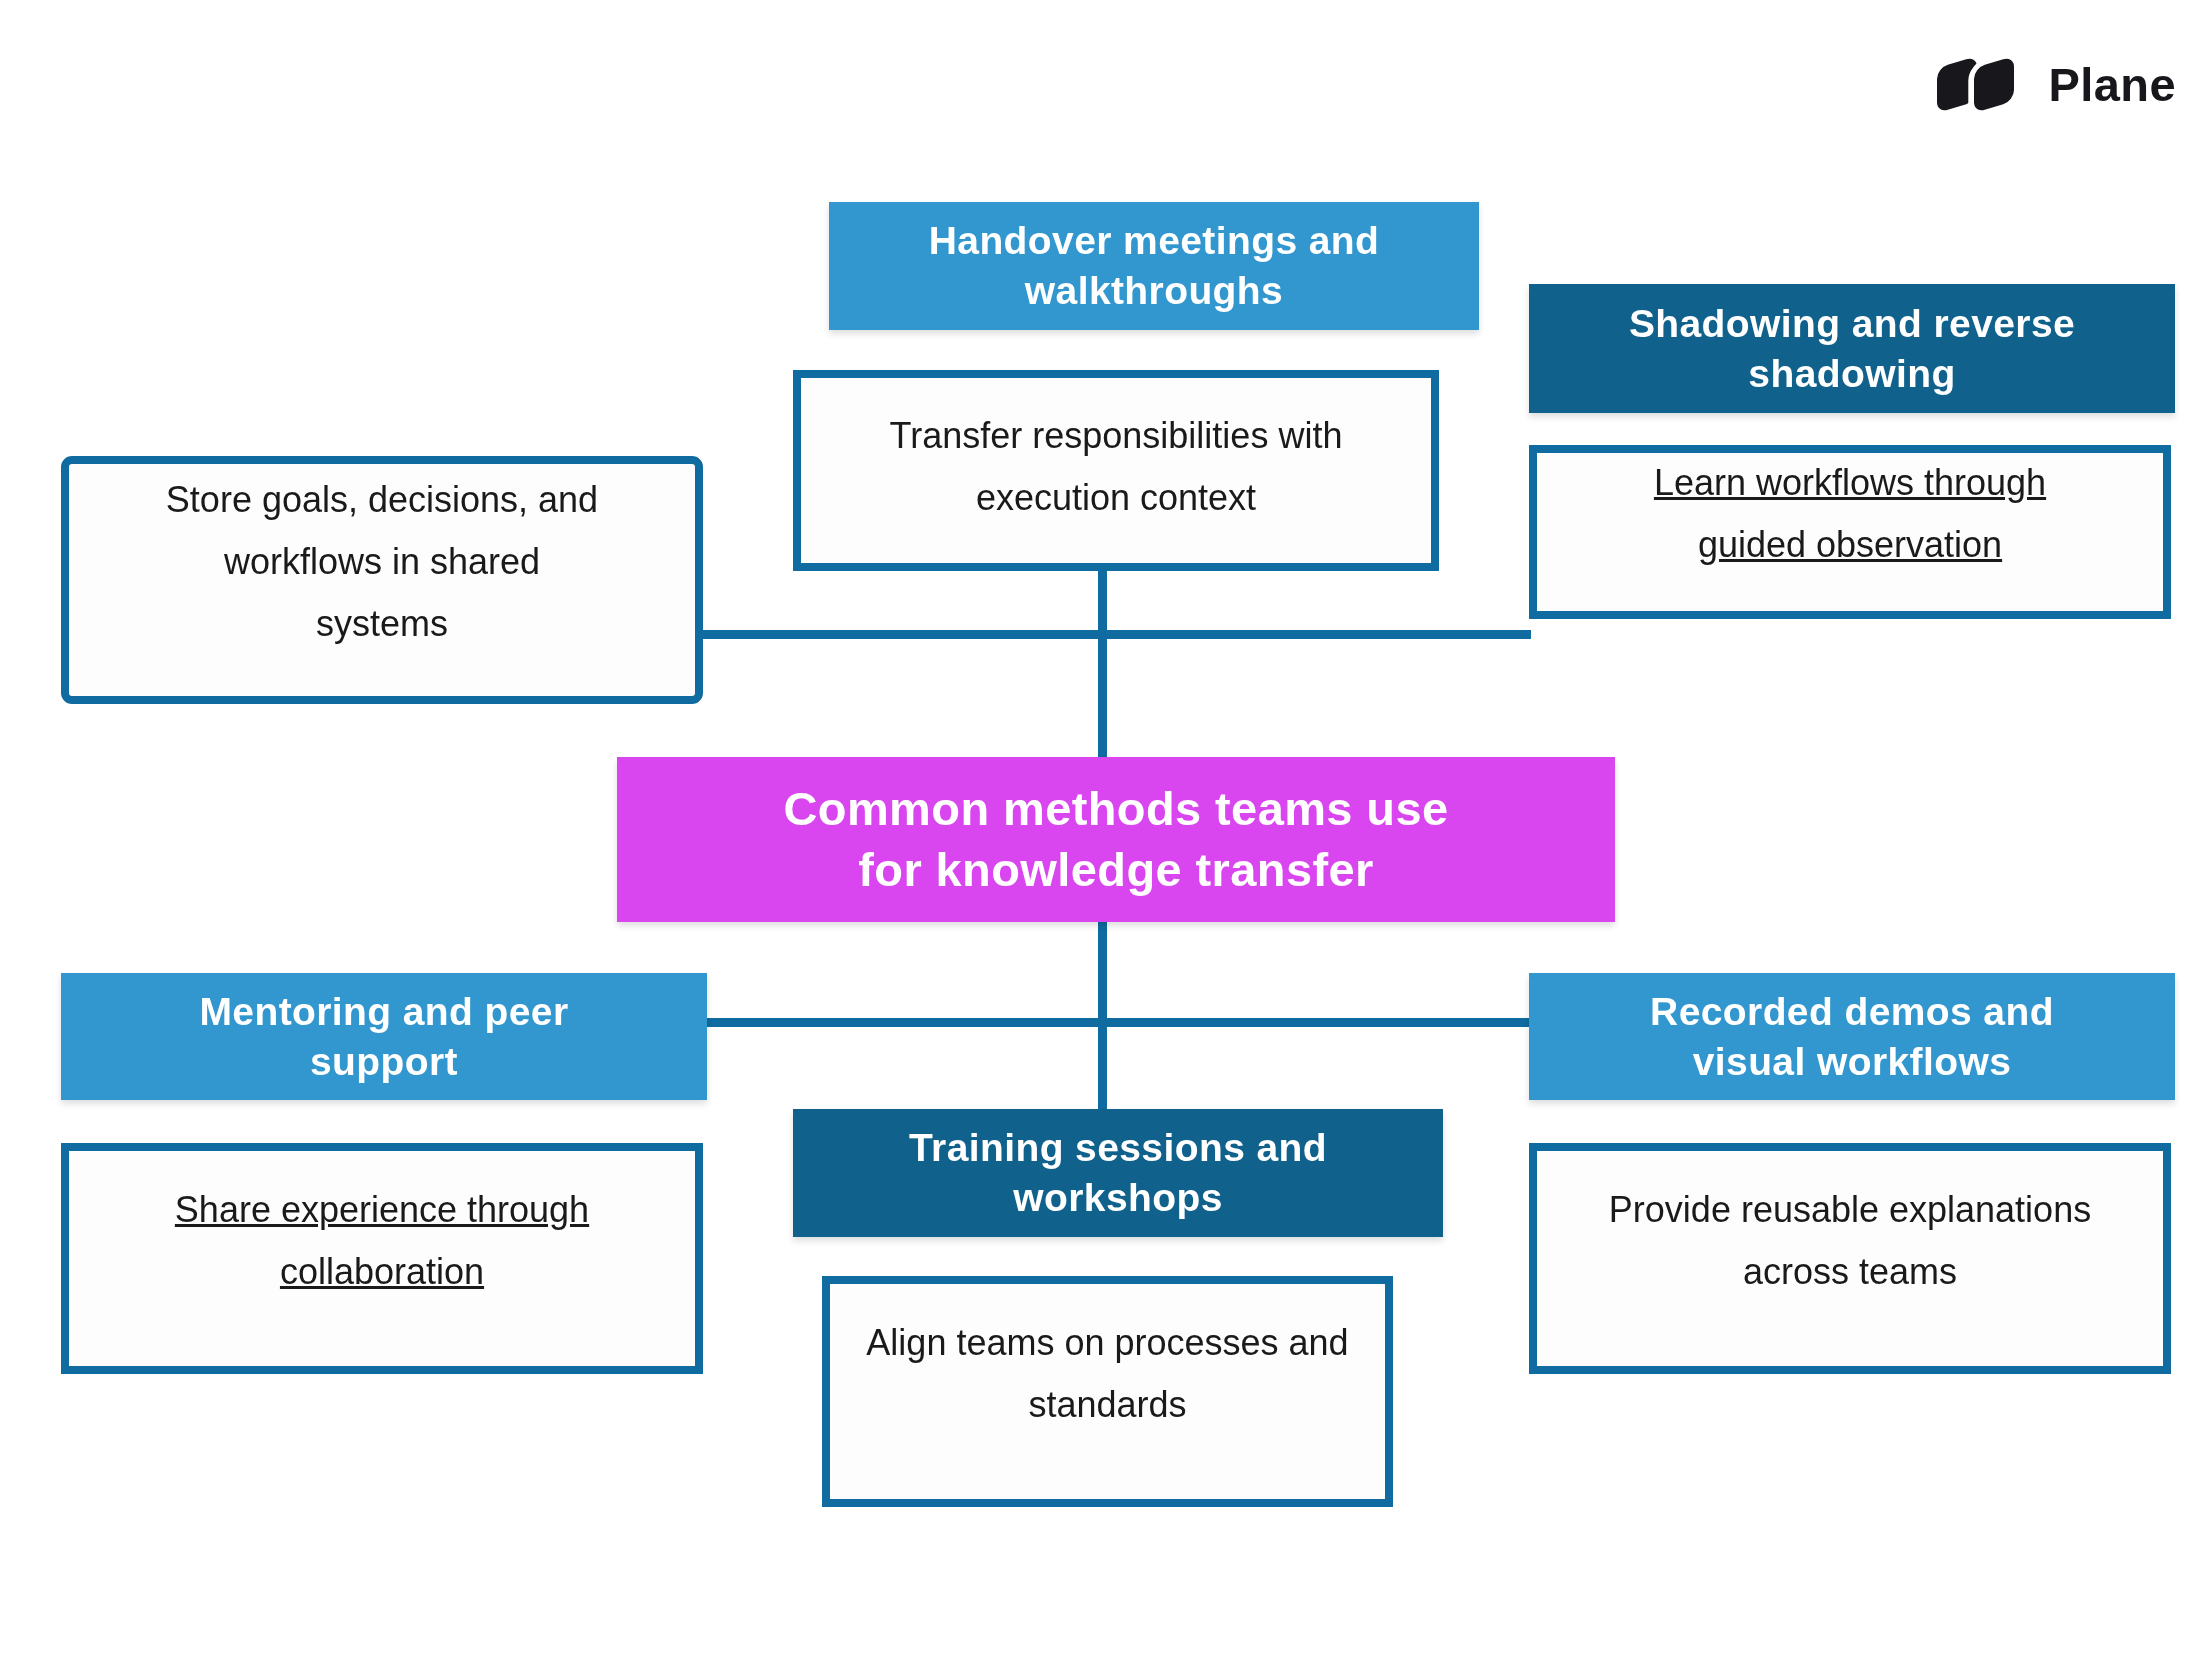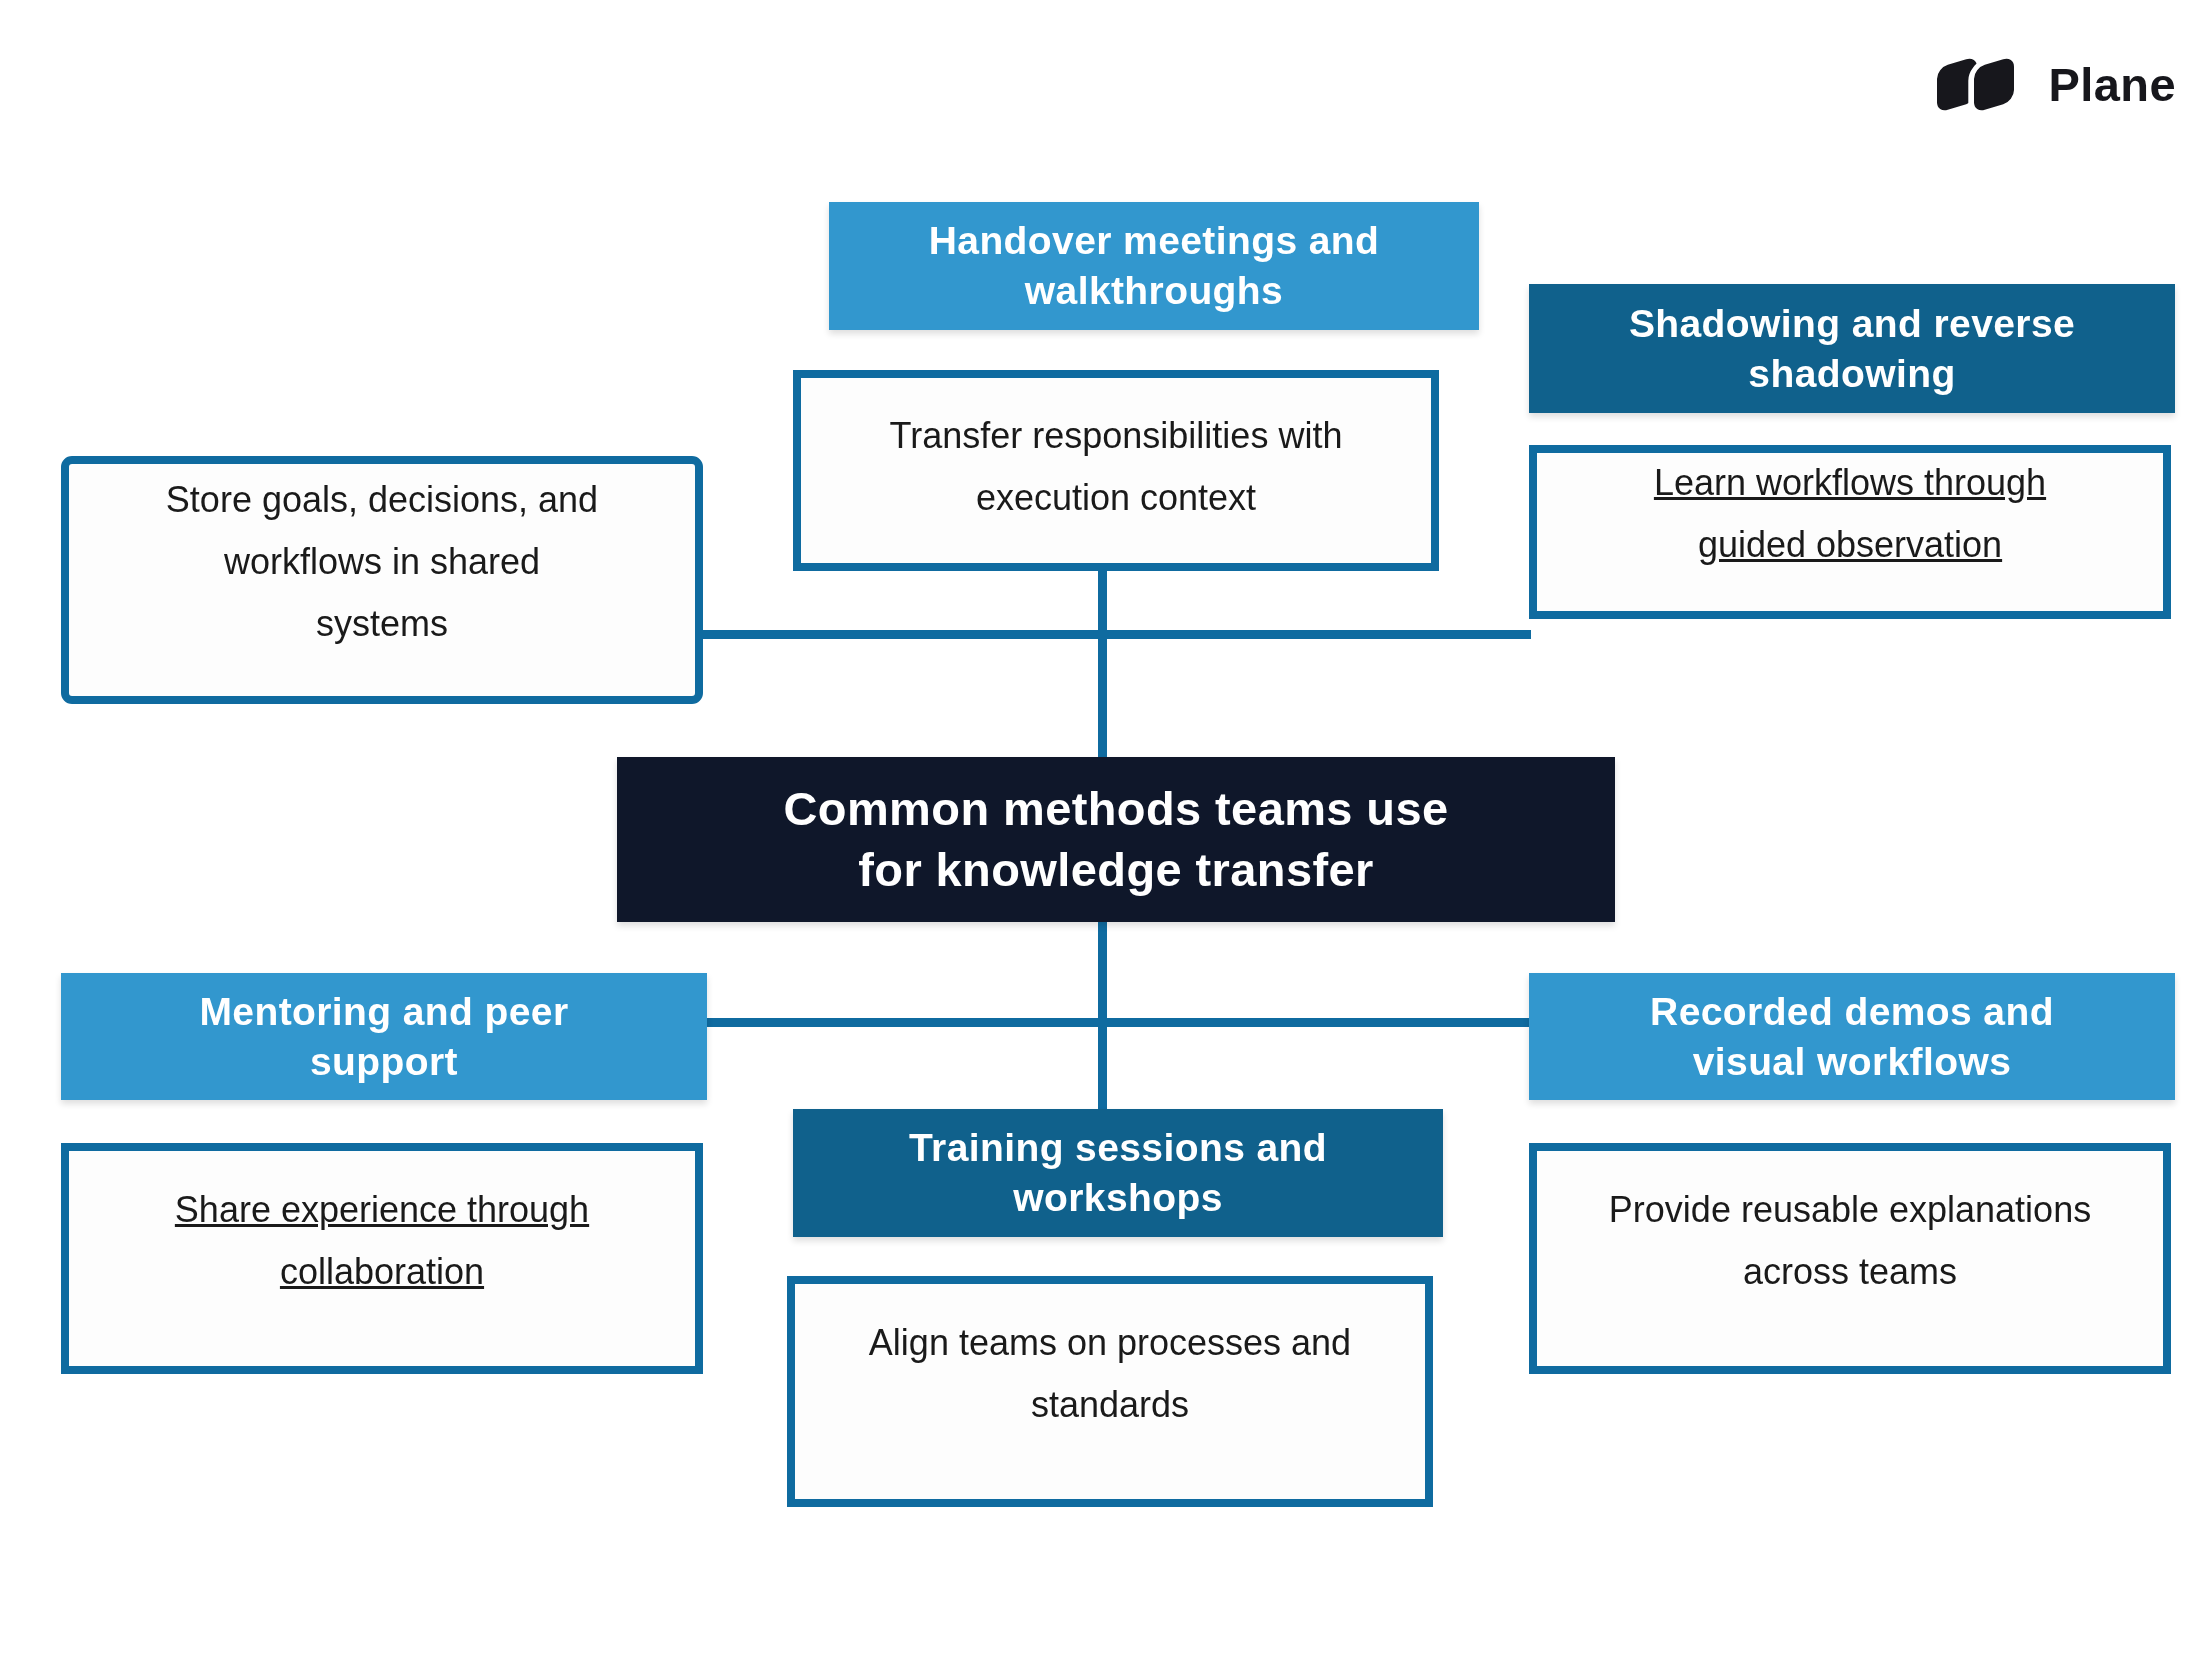--- a/index.html
+++ b/index.html
@@ -55,21 +55,21 @@
     font-weight: 400;
     line-height: 1.72;
     padding: 14.4px 29px 50px 29px;
   }
 
   
   .center-box {
     position: absolute;
     left: 617px; top: 757px;
     width: 998px; height: 165px;
-    background: #0f172a;
+    background: #d946ef;
     display: flex;
     align-items: center;
     justify-content: center;
     text-align: center;
     color: #ffffff;
     font-size: 47px;
     font-weight: 600;
     line-height: 1.28;
     box-shadow: 0 3.6px 6.5px rgba(0,0,0,0.13);
     letter-spacing: 0.4px;
@@ -152,21 +152,21 @@
   </div>
   <div class="detail" style="left:61px; top:1143px; width:642px; height:231px;text-decoration:underline;">
     <span class="pre">Share experience through
 collaboration</span>
   </div>
 
   <div class="header header--dark" style="left:793px; top:1109px; width:650px; height:128px;">
     <span class="pre">Training sessions and
 workshops</span>
   </div>
-  <div class="detail" style="left:787px; top:1276px; width:646px; height:231px;">
+  <div class="detail" style="left:822px; top:1276px; width:571px; height:231px;">
     <span class="pre">Align teams on processes and
 standards</span>
   </div>
 
   <div class="header header--light" style="left:1529px; top:973px; width:646px; height:127px;">
     <span class="pre">Recorded demos and
 visual workflows</span>
   </div>
   <div class="detail" style="left:1529px; top:1143px; width:642px; height:231px;">
     <span class="pre">Provide reusable explanations

